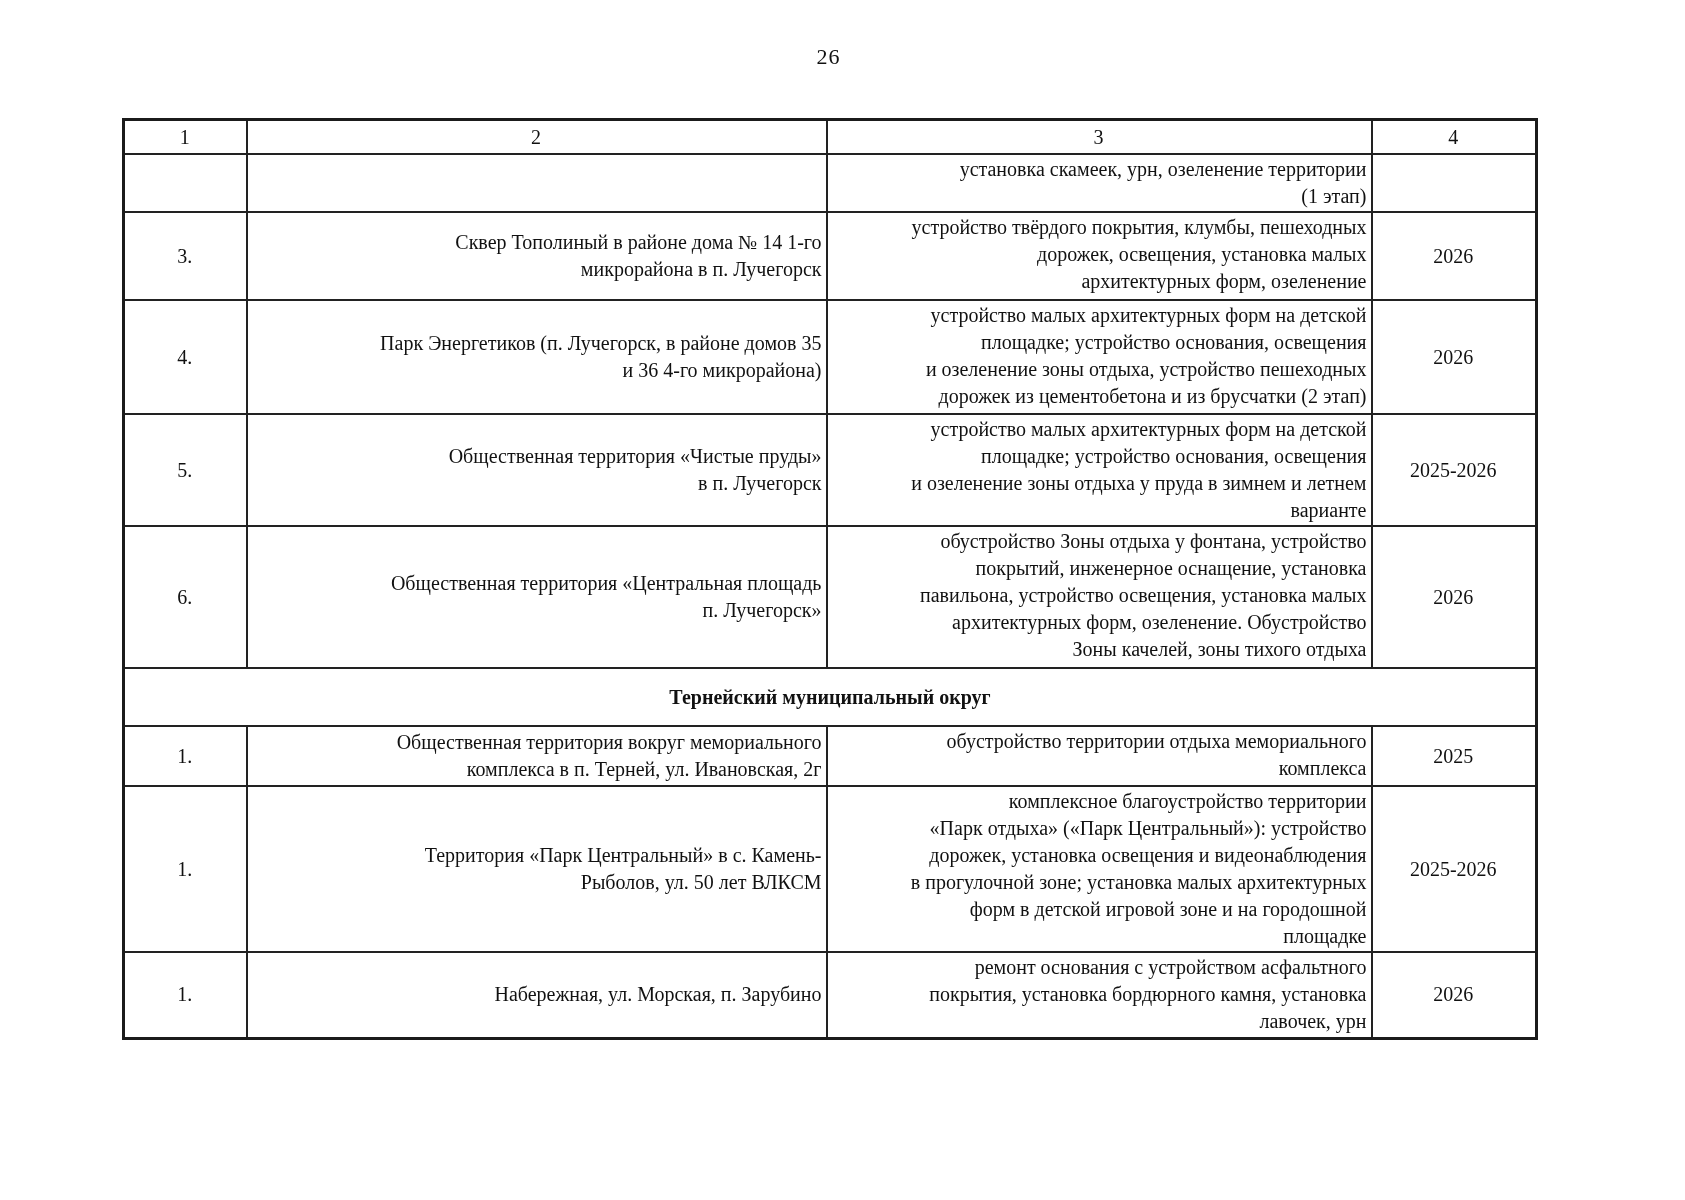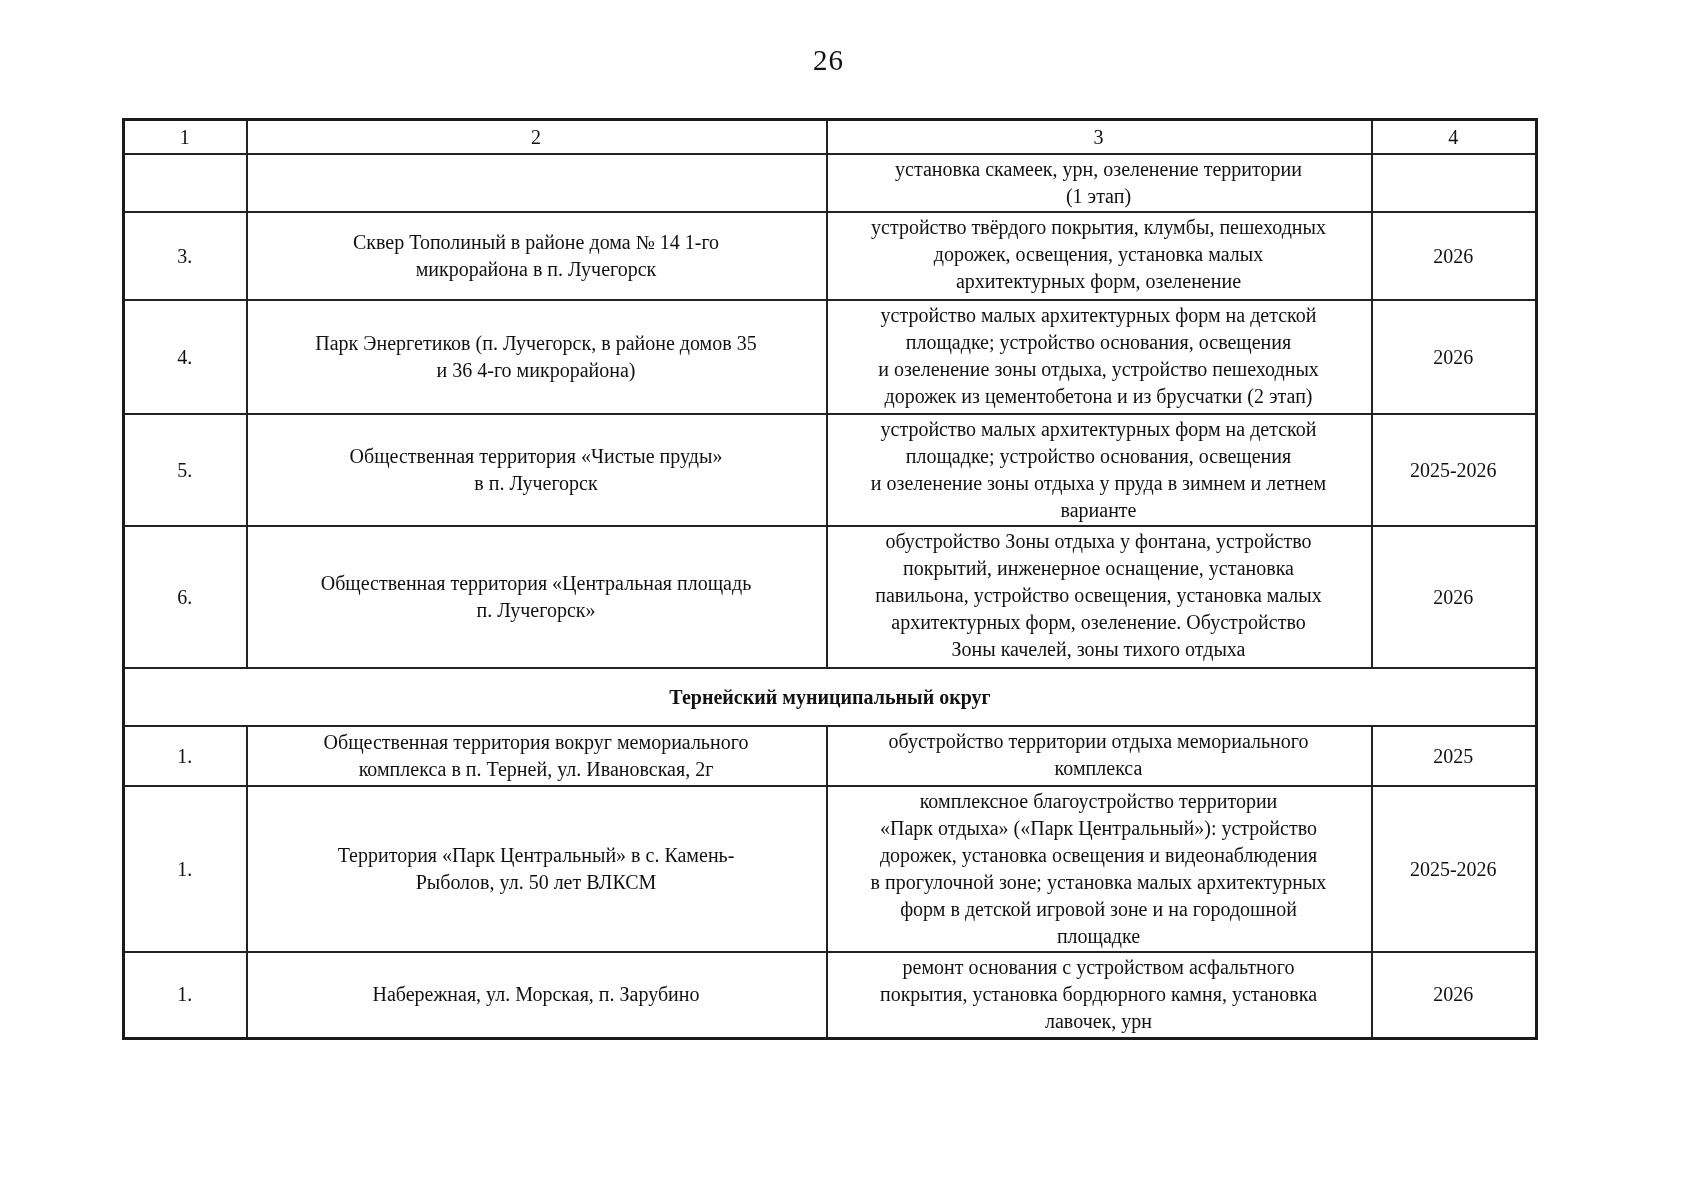--- a/index.html
+++ b/index.html
@@ -14,21 +14,21 @@
     font-family: "Liberation Serif", "DejaVu Serif", serif;
     color: #111111;
     overflow: hidden;
   }
   .page-number {
     position: absolute;
     top: 44px;
     left: 122px;
     width: 1413px;
     text-align: center;
-    font-size: 29px;
+    font-size: 22px;
     letter-spacing: 1px;
   }
   table.doc-table {
     position: absolute;
     top: 118px;
     left: 122px;
     width: 1413px;
     border-collapse: collapse;
     table-layout: fixed;
     border: 3px solid #1b1b1b;
@@ -49,26 +49,26 @@
     text-align: center;
     vertical-align: middle;
     height: 30px;
     padding: 0;
   }
   td.num {
     text-align: center;
     vertical-align: middle;
   }
   td.ter {
-    text-align: center;
+    text-align: right;
     vertical-align: middle;
     white-space: pre-line;
   }
   td.work {
-    text-align: center;
+    text-align: right;
     vertical-align: top;
     white-space: pre-line;
   }
   td.year {
     text-align: center;
     vertical-align: middle;
   }
   tr.section td {
     text-align: center;
     vertical-align: middle;

